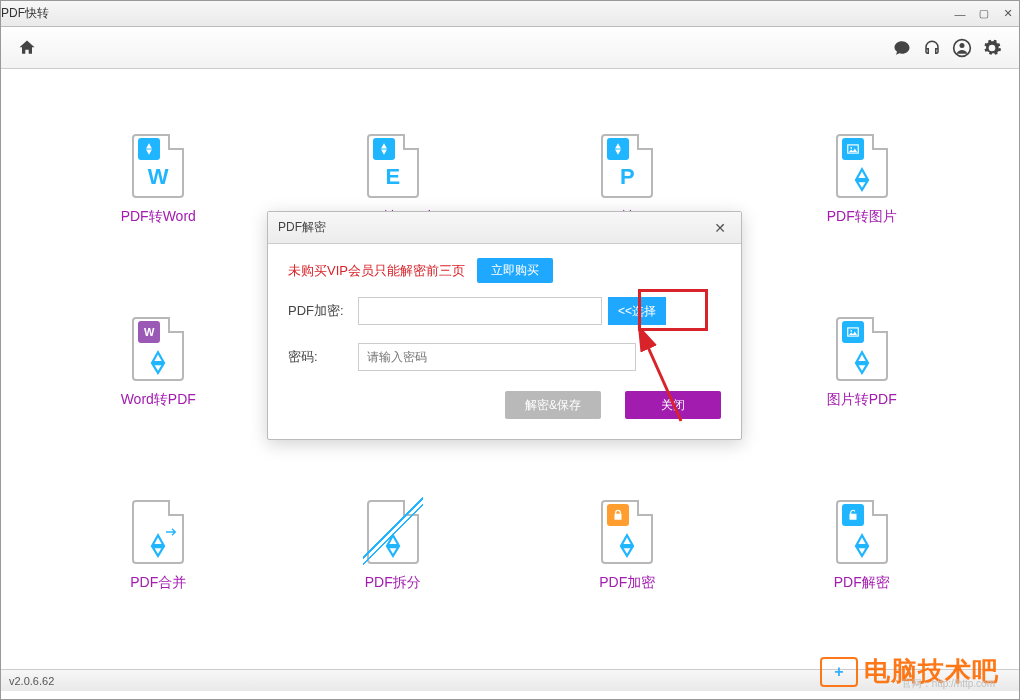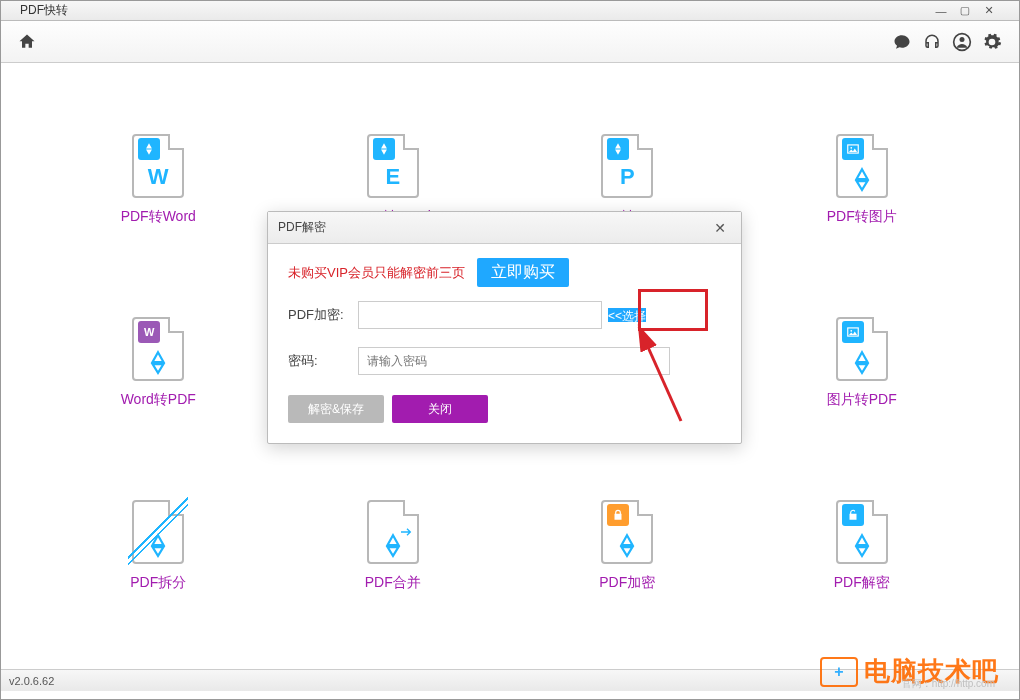--- a/index.html
+++ b/index.html
@@ -1,19 +1,19 @@
 <!DOCTYPE html>
 <html><head>
 <meta charset="utf-8">
 <style>
   * { box-sizing: border-box; margin: 0; padding: 0; font-family: "Microsoft YaHei", Arial, sans-serif; }
   body { width:1020px; height:700px; background:#f5f5f5; position:relative; overflow:hidden; }
 
   .win-frame { position:absolute; inset:0; background:#fff; border:1px solid #999; }
-  .titlebar { height:20px; background:linear-gradient(#f7f7f7,#eaeaea); border-bottom:1px solid #bbb; display:flex; align-items:center; padding:0 19px; }
+  .titlebar { height:26px; background:linear-gradient(#f7f7f7,#eaeaea); border-bottom:1px solid #bbb; display:flex; align-items:center; padding:0 0; }
   .titlebar .title { font-size:12px; color:#333; }
   .titlebar .spacer { flex:1; }
   .titlebar .winbtn { width:22px; height:18px; display:flex; align-items:center; justify-content:center; font-size:11px; color:#555; margin-left:2px; cursor:pointer; }
 
   .toolbar { height:42px; background:linear-gradient(#fefefe,#f3f3f3); border-bottom:1px solid #ccc; display:flex; align-items:center; padding:0 12px; }
   .toolbar .home { width:28px; height:28px; display:flex; align-items:center; justify-content:center; cursor:pointer; color:#444; }
   .toolbar .spacer { flex:1; }
   .toolbar .ticon { width:30px; height:30px; display:flex; align-items:center; justify-content:center; cursor:pointer; color:#444; }
 
   .content { position:absolute; top:68px; left:0; right:0; bottom:22px; background:#fff; }
@@ -40,29 +40,29 @@
   .statusbar { position:absolute; left:0; right:0; bottom:8px; height:22px; background:linear-gradient(#f7f7f7,#e9e9e9); border-top:1px solid #ccc; font-size:11px; color:#555; display:flex; align-items:center; padding:0 8px; }
 
   
   .dialog { position:absolute; left:266px; top:210px; width:475px; background:#fff; border:1px solid #bbb; box-shadow:0 4px 18px rgba(0,0,0,.18); border-radius:2px; }
   .dialog-header { height:32px; background:linear-gradient(#f7f7f7,#ececec); border-bottom:1px solid #ccc; display:flex; align-items:center; padding:0 10px; font-size:12px; color:#444; }
   .dialog-header .spacer { flex:1; }
   .dialog-header .close { width:22px; height:22px; display:flex; align-items:center; justify-content:center; cursor:pointer; font-size:14px; color:#555; }
   .dialog-body { padding:14px 20px 20px 20px; }
   .vip-row { display:flex; align-items:center; gap:12px; margin-bottom:14px; }
   .vip-text { color:#d8232a; font-size:13px; }
-  .buy-btn { background:#1fa8ff; color:#fff; font-size:16px; padding:4px 14px; border:none; border-radius:2px; cursor:pointer; }
+  .buy-btn { background:#1fa8ff; color:#fff; font-size:12px; padding:4px 14px; border:none; border-radius:2px; cursor:pointer; }
   .form-row { display:flex; align-items:center; margin-bottom:14px; }
   .form-row .flabel { width:70px; font-size:13px; color:#444; }
   .form-row input[type=text], .form-row input[type=password] { height:28px; border:1px solid #ccc; padding:0 8px; font-size:12px; color:#555; }
   .file-input { width:244px; }
-  .pwd-input { width:312px; }
-  .sel-btn { margin-left:6px; height:14px; padding:0 0; background:#1fa8ff; color:#fff; border:none; font-size:12px; cursor:pointer; }
+  .pwd-input { width:278px; }
+  .sel-btn { margin-left:6px; height:28px; padding:0 10px; background:#1fa8ff; color:#fff; border:none; font-size:12px; cursor:pointer; }
   .red-box { position:absolute; left:370px; top:77px; width:70px; height:42px; border:3px solid #d8232a; pointer-events:none; }
-  .dialog-footer { display:flex; justify-content:flex-start; gap:8px; margin-top:20px; }
+  .dialog-footer { display:flex; justify-content:flex-end; gap:24px; margin-top:20px; }
   .dbtn { width:96px; height:28px; border:none; border-radius:2px; font-size:12px; cursor:pointer; color:#fff; }
   .dbtn.dis { background:#b9b9b9; }
   .dbtn.pri { background:#a21caf; }
 
   .arrow { position:absolute; left:620px; top:320px; pointer-events:none; }
 
   .watermark { position:absolute; right:20px; bottom:10px; display:flex; align-items:center; gap:6px; opacity:.9; }
   .watermark .wm-icon { width:38px; height:30px; border:2px solid #ff6a00; border-radius:4px; display:flex; align-items:center; justify-content:center; }
   .watermark .wm-icon span { color:#1fa8ff; font-weight:bold; font-size:16px; }
   .watermark .wm-text { color:#ff6a00; font-size:26px; font-weight:bold; letter-spacing:1px; }
@@ -229,44 +229,44 @@
                 </svg>
               </div>
             </div>
           </div>
         <div class="lbl">图片转PDF</div>
       </div>
 
       <div class="tile">
         <div class="icon">
             <div class="page">
-              <div class="diag-line"></div>
-              <div class="pdficon">
-                <svg viewBox="0 0 24 24">
-                  <path d="M12 3l5 9H7z M7 14h10l-5 8z"></path>
-                </svg>
-              </div>
-            </div>
-          </div>
-        <div class="lbl">PDF拆分</div>
-      </div>
-      <div class="tile">
-        <div class="icon">
-            <div class="page">
               <div class="pdficon">
                 <svg viewBox="0 0 24 24">
                   <path d="M12 3l5 9H7z M7 14h10l-5 8z"></path>
                 </svg>
               </div>
               <svg style="position:absolute;right:2px;top:22px" width="16" height="16" viewBox="0 0 24 24">
                 <path d="M3 12h14m-5-5l5 5-5 5" fill="none" stroke="#1fb5ff" stroke-width="2"></path>
               </svg>
             </div>
           </div>
         <div class="lbl">PDF合并</div>
+      </div>
+      <div class="tile">
+        <div class="icon">
+            <div class="page">
+              <div class="diag-line"></div>
+              <div class="pdficon">
+                <svg viewBox="0 0 24 24">
+                  <path d="M12 3l5 9H7z M7 14h10l-5 8z"></path>
+                </svg>
+              </div>
+            </div>
+          </div>
+        <div class="lbl">PDF拆分</div>
       </div>
       <div class="tile">
         <div class="icon">
             <div class="page">
               <div class="badge" style="background:#ff9d2e">
                 <svg viewBox="0 0 24 24">
                   <path fill="#fff" d="M7 10V8a5 5 0 0110 0v2h1v10H6V10h1zm2 0h6V8a3 3 0 00-6 0v2z"></path>
                 </svg>
               </div>
               <div class="pdficon">

